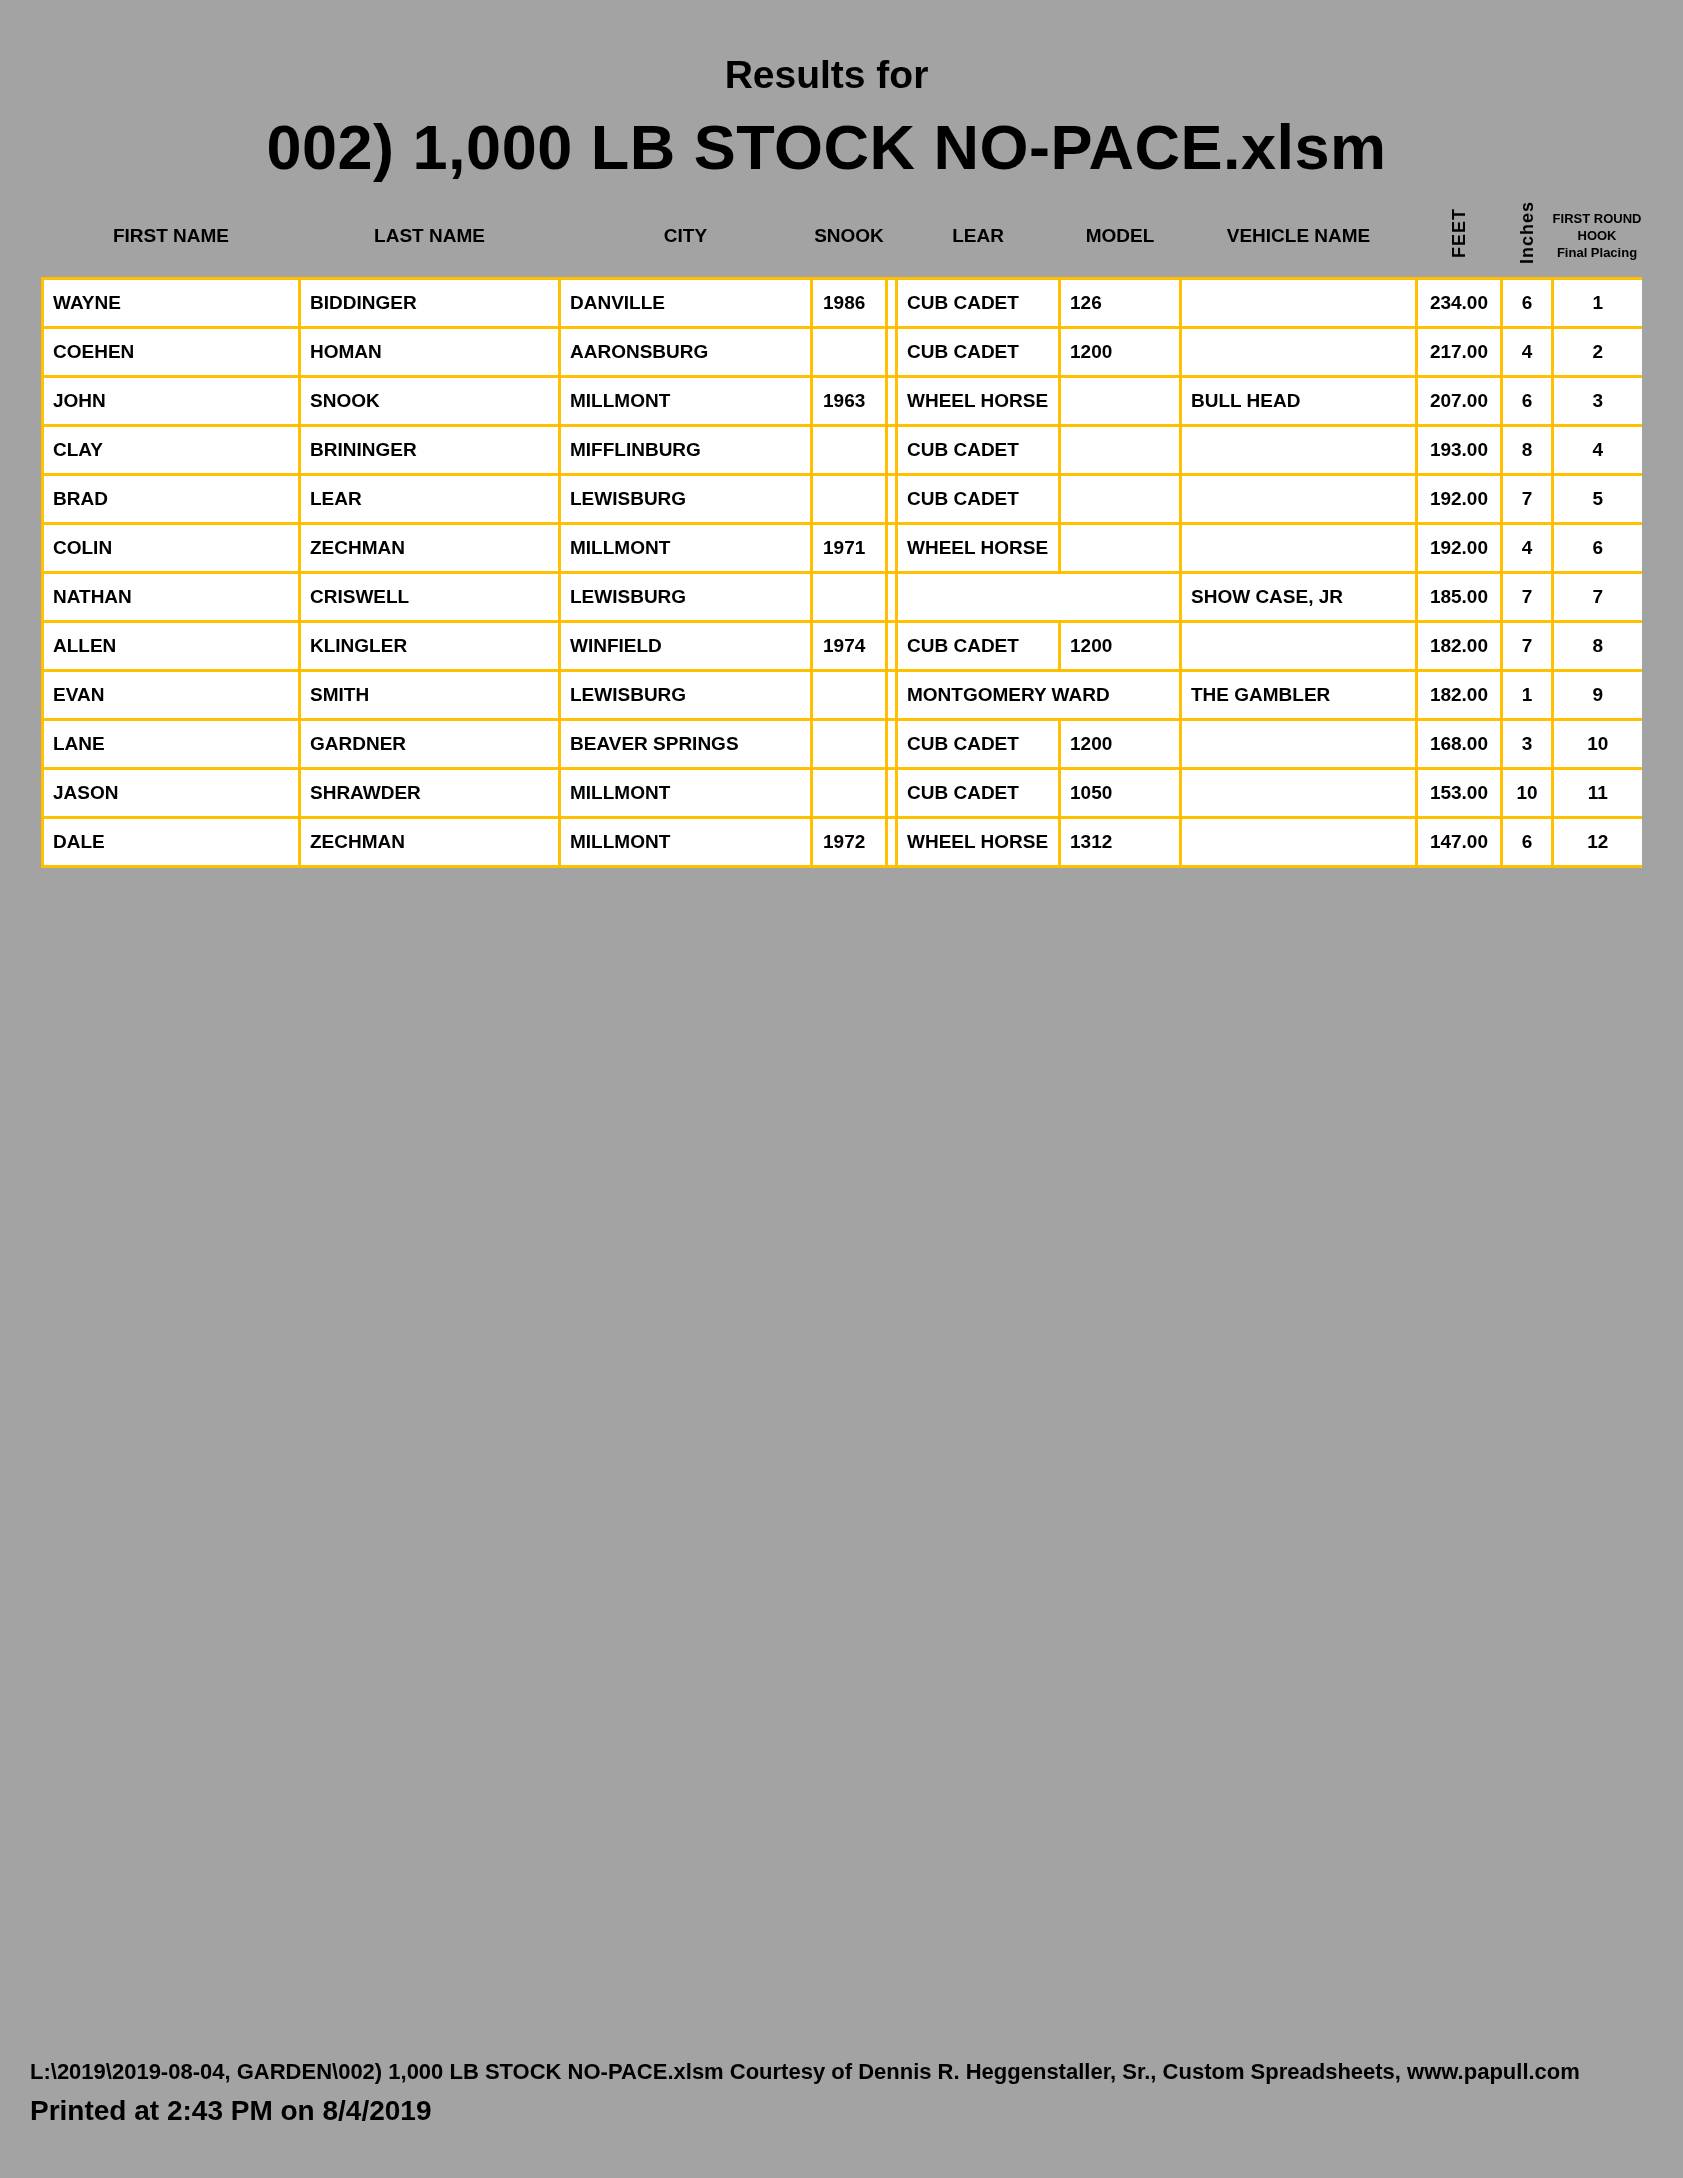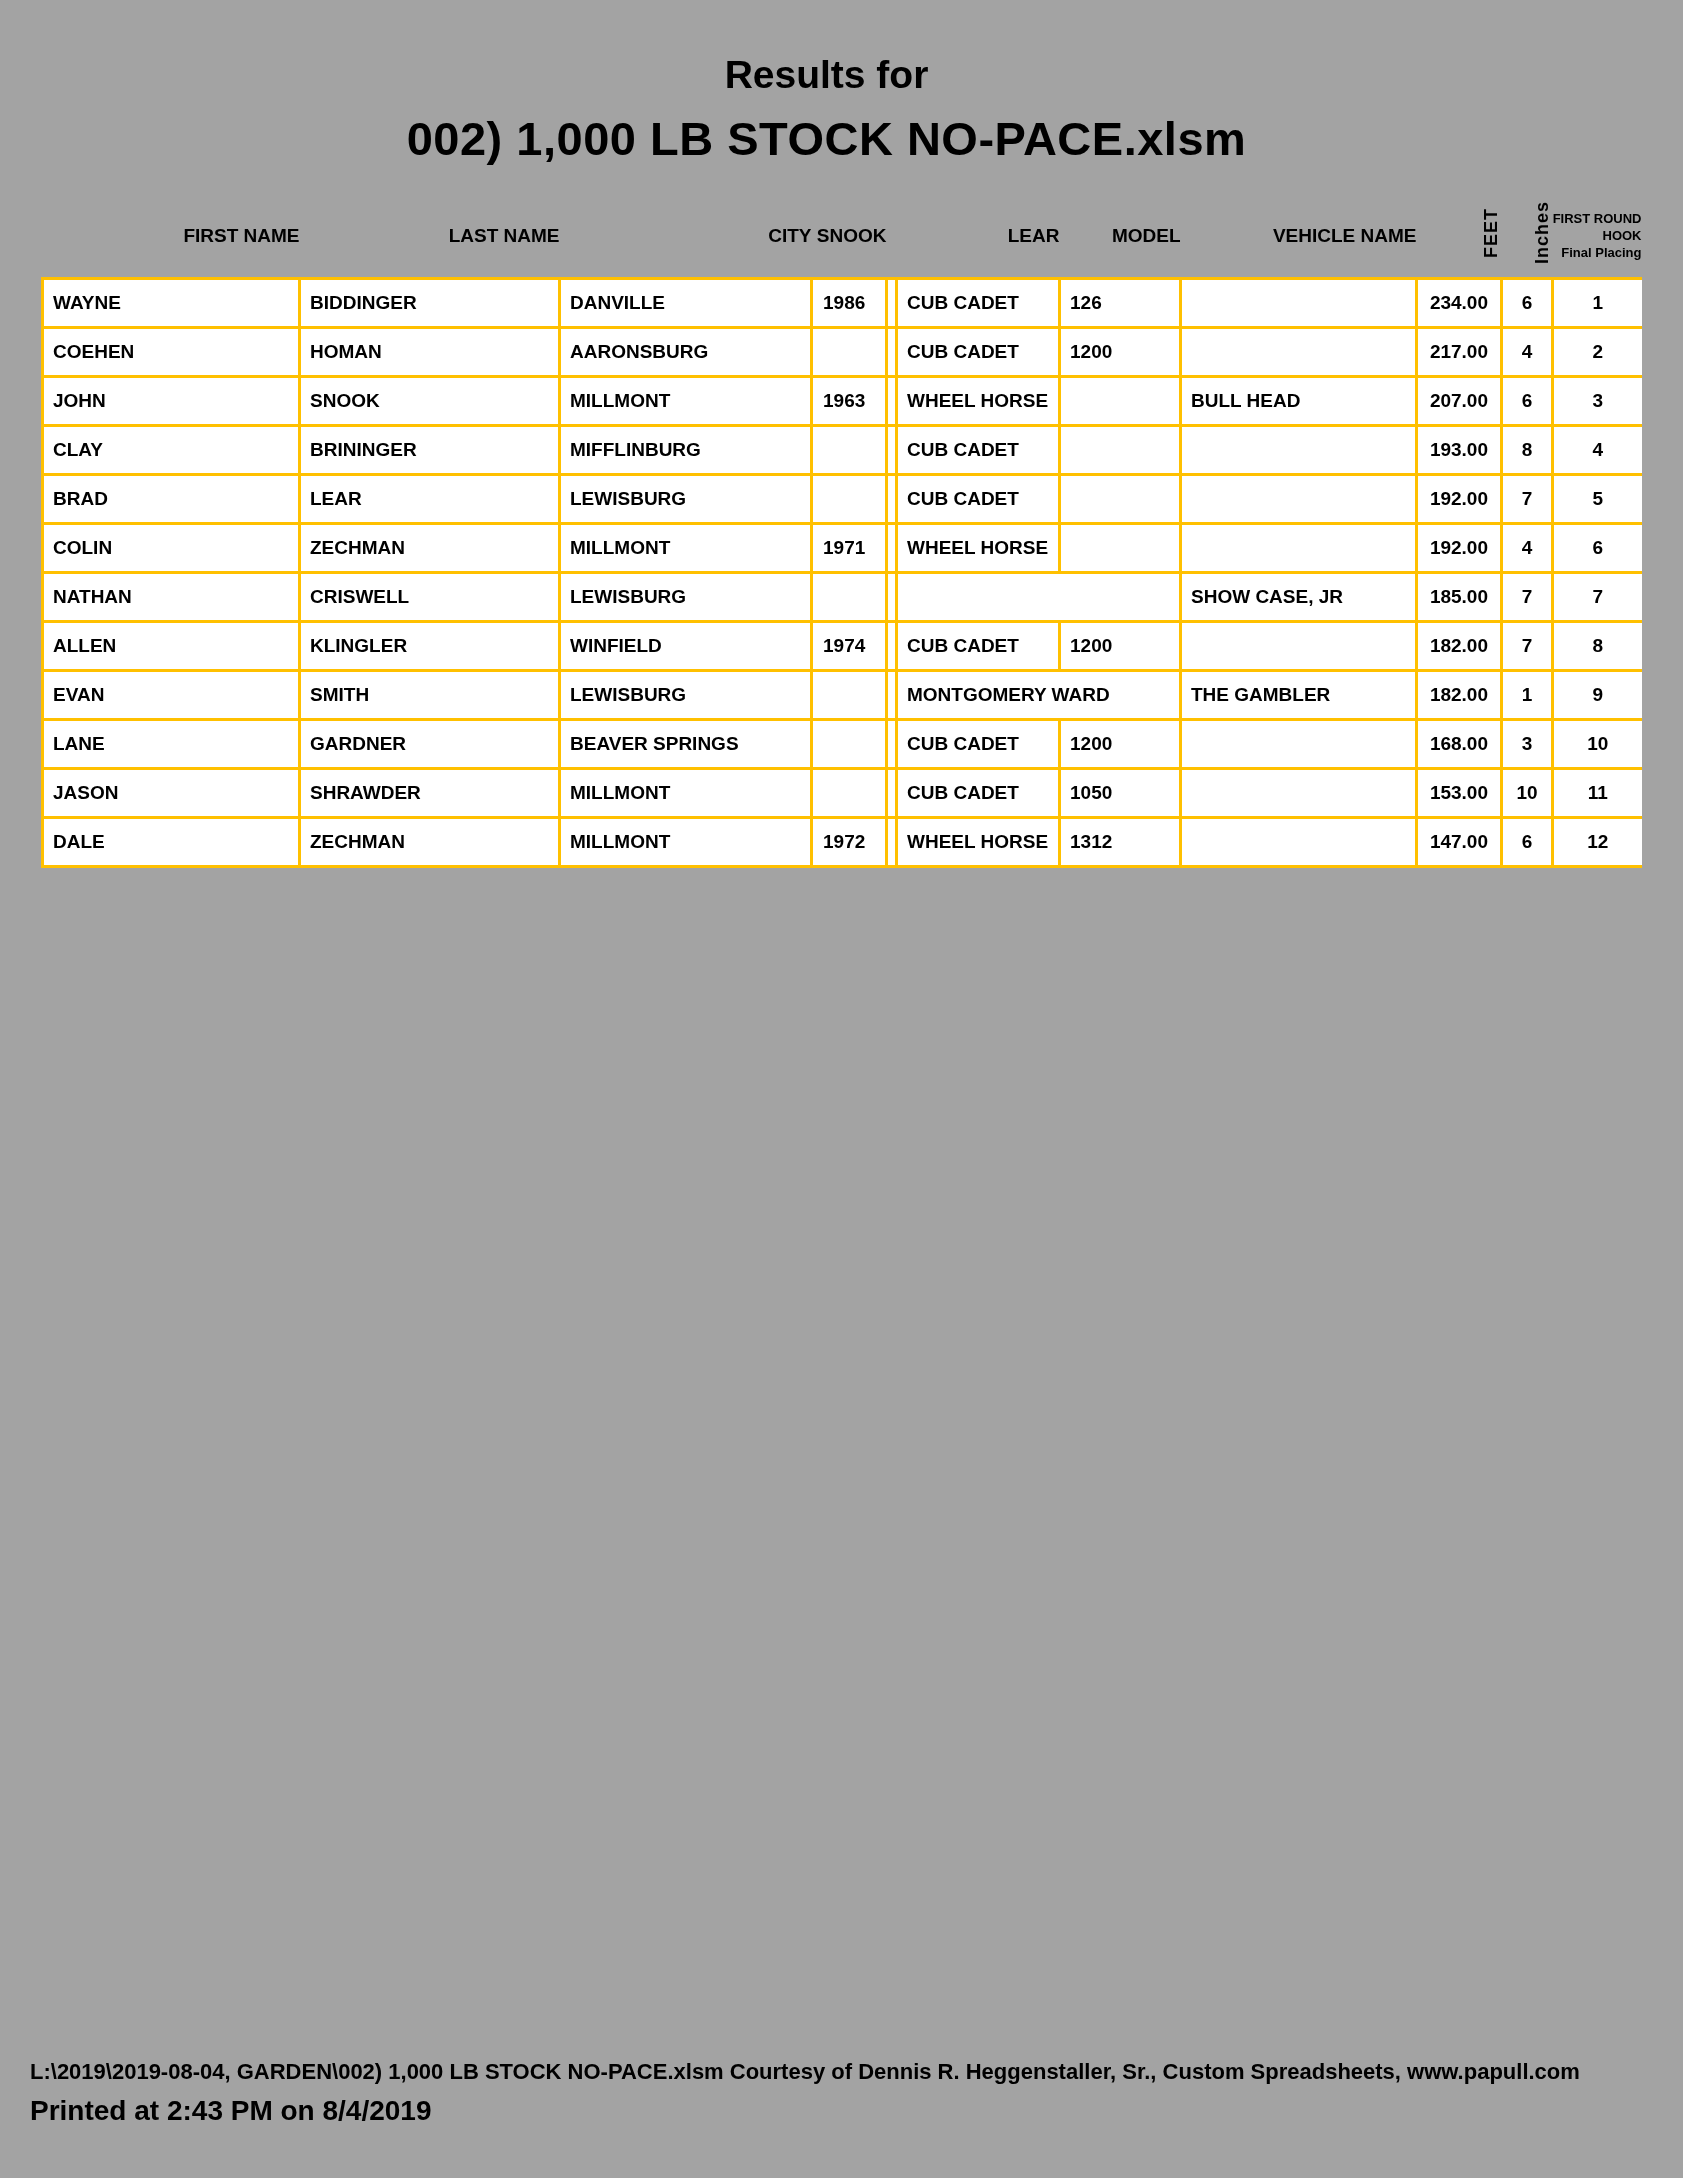--- a/index.html
+++ b/index.html
@@ -2,37 +2,37 @@
 <html><head>
 <meta charset="utf-8">
 <style>
   html,body{margin:0;padding:0;background:#ffffff;}
   body{width:1683px;height:2178px;font-family:"Liberation Sans",sans-serif;color:#000;}
   .page{position:relative;width:1683px;height:2178px;background:#a3a3a3;overflow:hidden;}
 
   .title1{position:absolute;top:53px;left:0;width:1653px;text-align:center;
           font-size:39px;font-weight:700;}
   .title2{position:absolute;top:111px;left:0;width:1653px;text-align:center;
-          font-size:47px;font-weight:700;letter-spacing:0.5px;}
+          font-size:63px;font-weight:700;letter-spacing:0.5px;}
 
   table.results{position:absolute;left:41px;top:194px;border-collapse:collapse;
                 table-layout:fixed;}
   table.results col.c1{width:257px}
   table.results col.c2{width:260px}
   table.results col.c3{width:252px}
   table.results col.c4{width:75px}
   table.results col.csp{width:10px}
   table.results col.c5{width:163px}
   table.results col.c6{width:121px}
   table.results col.c7{width:236px}
   table.results col.c8{width:85px}
   table.results col.c9{width:51px}
   table.results col.c10{width:89px}
 
-  thead th{height:83px;vertical-align:middle;text-align:right;border:none;
+  thead th{height:83px;vertical-align:middle;text-align:center;border:none;
            padding:0;font-size:19px;font-weight:700;white-space:nowrap;}
   .vert{display:inline-block;writing-mode:vertical-rl;transform:rotate(180deg);
         font-size:18px;font-weight:700;letter-spacing:1px;}
   .placing-head div{font-size:13px;font-weight:700;line-height:17px;}
 
   tbody td{height:46px;border:3px solid #FFC000;vertical-align:middle;
            font-size:19px;font-weight:700;padding:0 0 0 9px;white-space:nowrap;
            overflow:visible;background:#ffffff;}
   tbody td.spacer{border-left:none;border-right:none;padding:0;}
   tbody td.c-year{padding-left:10px;}

